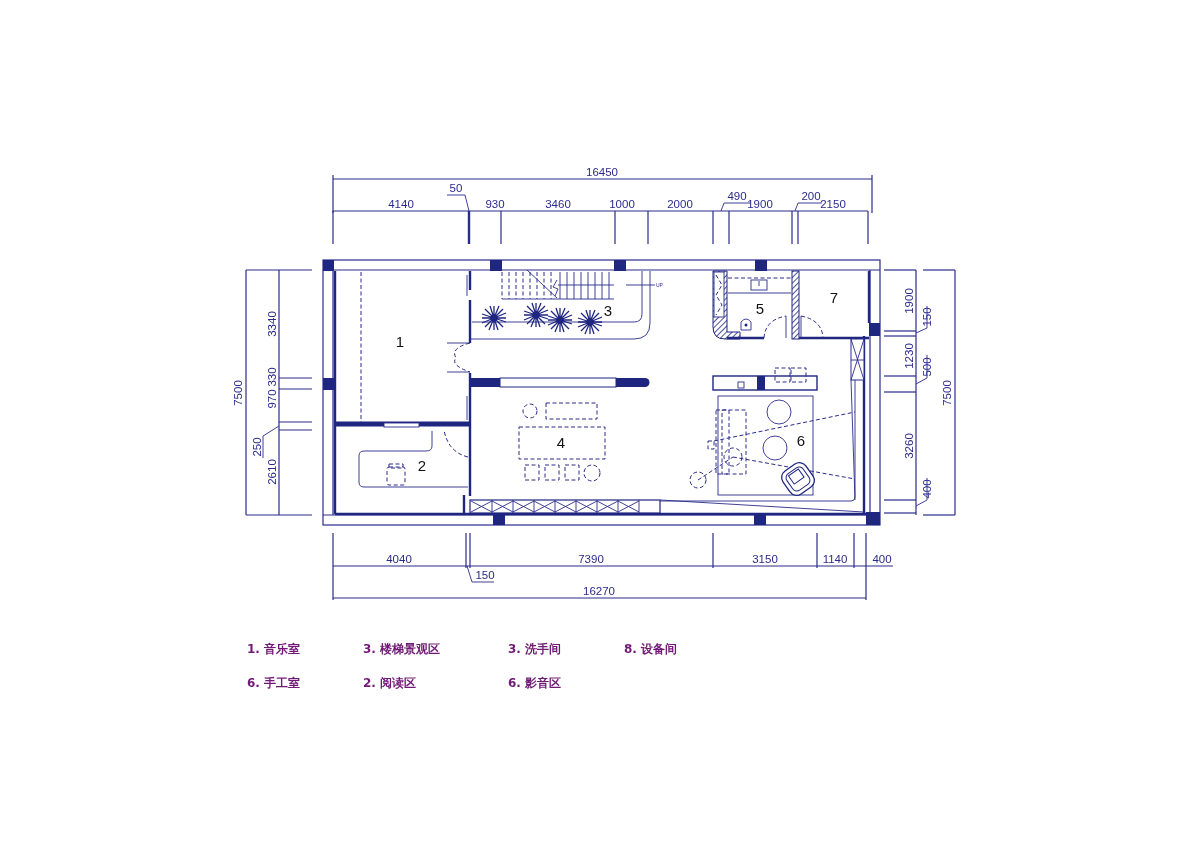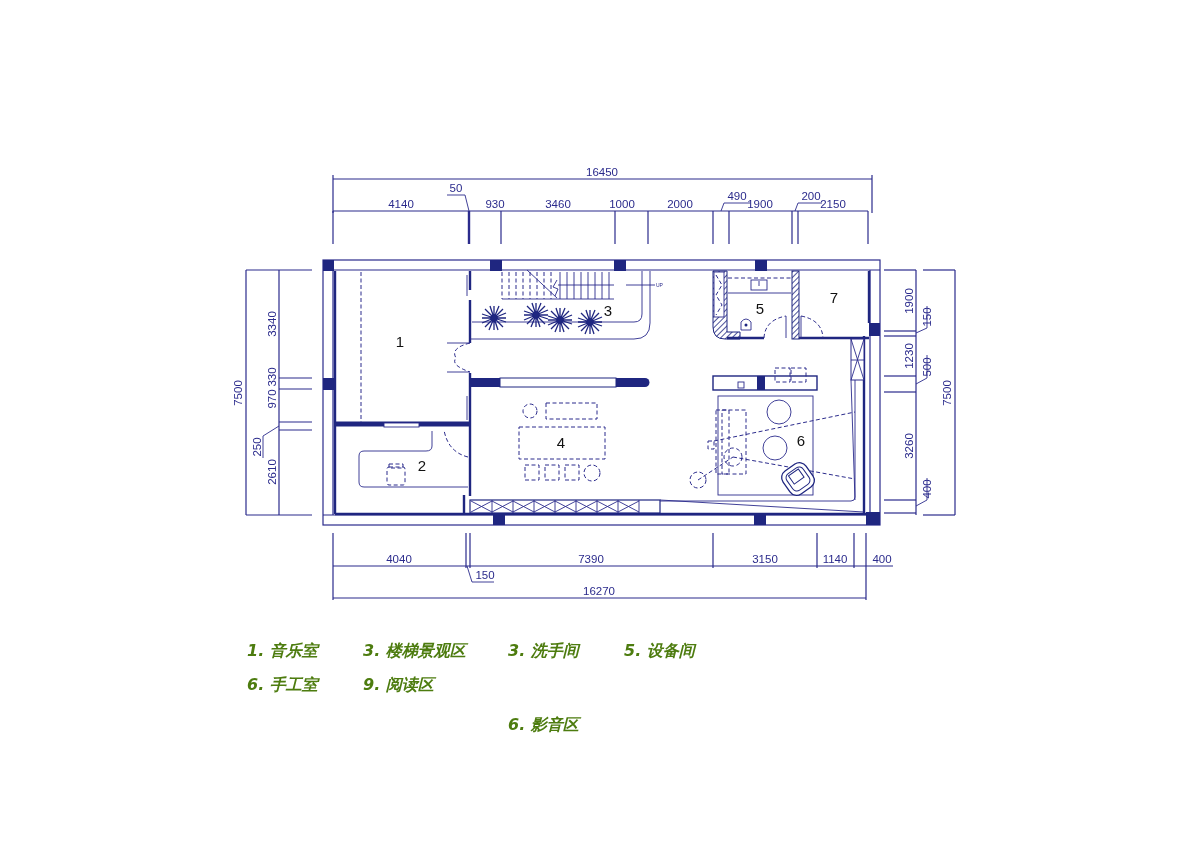--- a/index.html
+++ b/index.html
@@ -1,21 +1,21 @@
 <!DOCTYPE html>
 <html><head>
   <meta charset="utf-8">
   <style>
     html, body { margin: 0; padding: 0; background: #ffffff; }
     body { width: 1191px; height: 842px; position: relative; overflow: hidden; font-family: "Liberation Sans", sans-serif; }
     #plan { position: absolute; left: 0; top: 0; width: 1191px; height: 842px; }
     .dim { font-family: "Liberation Sans", sans-serif; font-size: 11.5px; fill: #2b2b8c; }
     .room-num { font-family: "Liberation Sans", sans-serif; font-size: 15px; fill: #111111; }
     .legend { position: absolute; left: 247px; top: 641px; width: 460px; height: 60px; }
-    .legend-item { position: absolute; font-family: "DejaVu Sans", sans-serif; font-size: 16px; color: #4d7c0f; font-weight: bold; white-space: nowrap; font-style: italic; }
+    .legend-item { position: absolute; font-family: "DejaVu Sans", sans-serif; font-size: 12px; color: #701a75; font-weight: bold; white-space: nowrap; }
     .ln { stroke: #2b2b8c; stroke-width: 1.2; fill: none; }
     .thin { stroke: #2b2b8c; stroke-width: 0.9; fill: none; }
     .wall { stroke: #1f2680; stroke-width: 2.4; fill: none; }
     .fill { fill: #1f2680; }
     .dash { stroke: #2b2b8c; stroke-width: 1; stroke-dasharray: 4 2.5; fill: none; }
     .hatch { fill: url(#hatch); stroke: #1f2680; stroke-width: 1; }
   </style>
 </head>
 <body>
 
@@ -297,17 +297,17 @@
       <rect x="-6" y="-8" width="12" height="10" fill="none" stroke="#1f2680" stroke-width="1"></rect>
     </g>
     <text class="room-num" x="801" y="446" text-anchor="middle">6</text>
   </g>
 </svg>
 
 <div class="legend">
   <div class="legend-item" style="left:0px;top:0px;">1. 音乐室</div>
   <div class="legend-item" style="left:116px;top:0px;text-align:right;">3. 楼梯景观区</div>
   <div class="legend-item" style="left:261px;top:0px;">3. 洗手间</div>
-  <div class="legend-item" style="left:377px;top:0px;">5. 设备间</div>
+  <div class="legend-item" style="left:377px;top:0px;">8. 设备间</div>
   <div class="legend-item" style="left:0px;top:34px;">6. 手工室</div>
-  <div class="legend-item" style="left:116px;top:34px;">9. 阅读区</div>
-  <div class="legend-item" style="left:261px;top:34px;margin-top:40px;">6. 影音区</div>
+  <div class="legend-item" style="left:116px;top:34px;">2. 阅读区</div>
+  <div class="legend-item" style="left:261px;top:34px;">6. 影音区</div>
 </div>
 
 </body></html>

